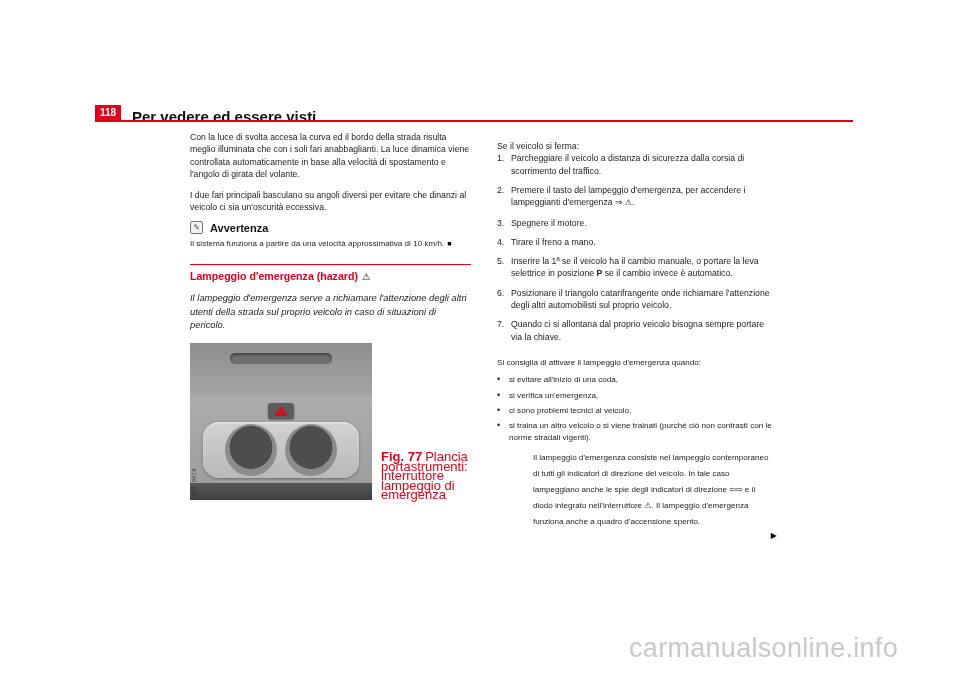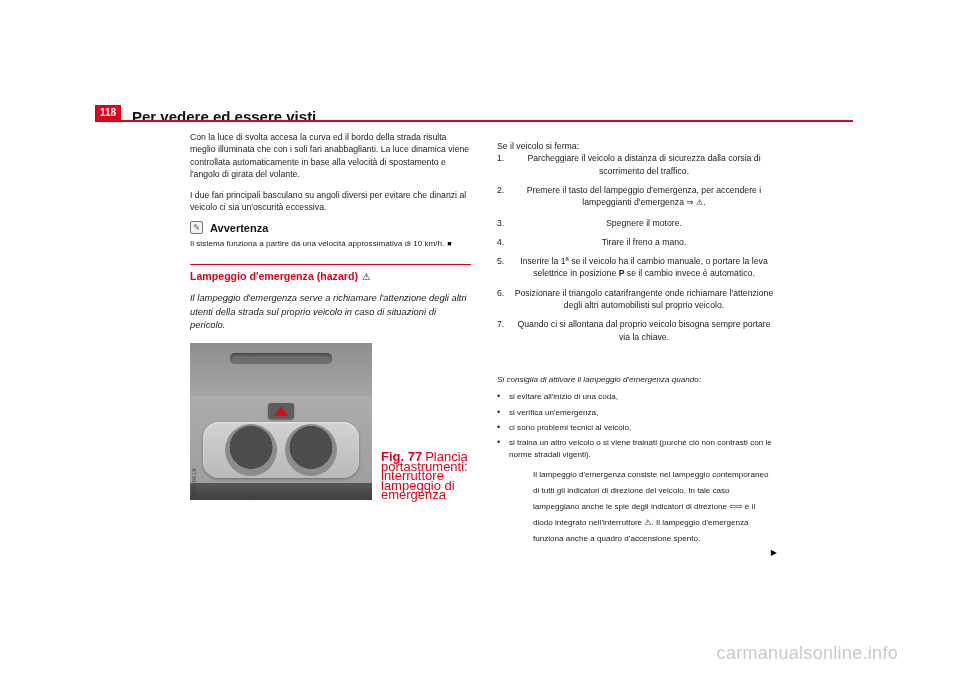--- a/index.html
+++ b/index.html
@@ -51,31 +51,31 @@
   .cup { width:52px; height:52px; border-radius:50%; background:radial-gradient(circle at 50% 45%, #4d4d4d 0 55%, #8c8c8c 56% 78%, #adadad 79%); }
   .photo-bottom { position:absolute; left:0; bottom:0; width:100%; height:11%; background:linear-gradient(#585858,#3f3f3f); }
   .fig-code { position:absolute; left:1px; bottom:4px; writing-mode:vertical-rl; transform:rotate(180deg); font-size:5.5px; color:#3c3c3c; letter-spacing:.5px; }
   .fig-caption { width:88px; font-size:13px; line-height:9.6px; color:#e2001a; }
   .fig-caption b { font-weight:bold; margin-right:3px; }
 
   
   .lead { font-size:8.7px; line-height:12.4px; color:#1c1c1c; }
   .step { display:flex; font-size:8.7px; line-height:12.3px; margin-bottom:7px; color:#1c1c1c; }
   .step .num { width:14px; flex:none; }
-  .step .txt { flex:1;text-align:center; }
-  .advice-lead { font-size:8.1px; line-height:11.5px; margin-top:31px; margin-bottom:6px; color:#1c1c1c;font-style:italic; }
+  .step .txt { flex:1; }
+  .advice-lead { font-size:8.1px; line-height:11.5px; margin-top:14px; margin-bottom:6px; color:#1c1c1c; }
   .bullet { display:flex; font-size:8.1px; line-height:11.3px; margin-bottom:4px; color:#1c1c1c; }
   .bullet .marker { width:12px; flex:none; font-size:9px; }
   .bullet .txt { flex:1; }
   .closing { font-size:8.1px; line-height:16px; margin-top:7px; color:#1c1c1c;margin-left:36px; }
   .sym { font-size:8px; color:#111; }
   .continue { text-align:right; margin-top:1px; font-size:8px; color:#000; }
 
   
-  .watermark { position:absolute; right:22px; bottom:14px; font-size:18px; color:#c9c9c9; letter-spacing:.3px; }
+  .watermark { position:absolute; right:22px; bottom:14px; font-size:27px; color:#c9c9c9; letter-spacing:.3px; }
 </style>
 </head>
 <body>
 
 <div class="page">
 
   <div class="page-num">118</div>
   <div class="header-title">Per vedere ed essere visti</div>
   <div class="header-rule"></div>
 

